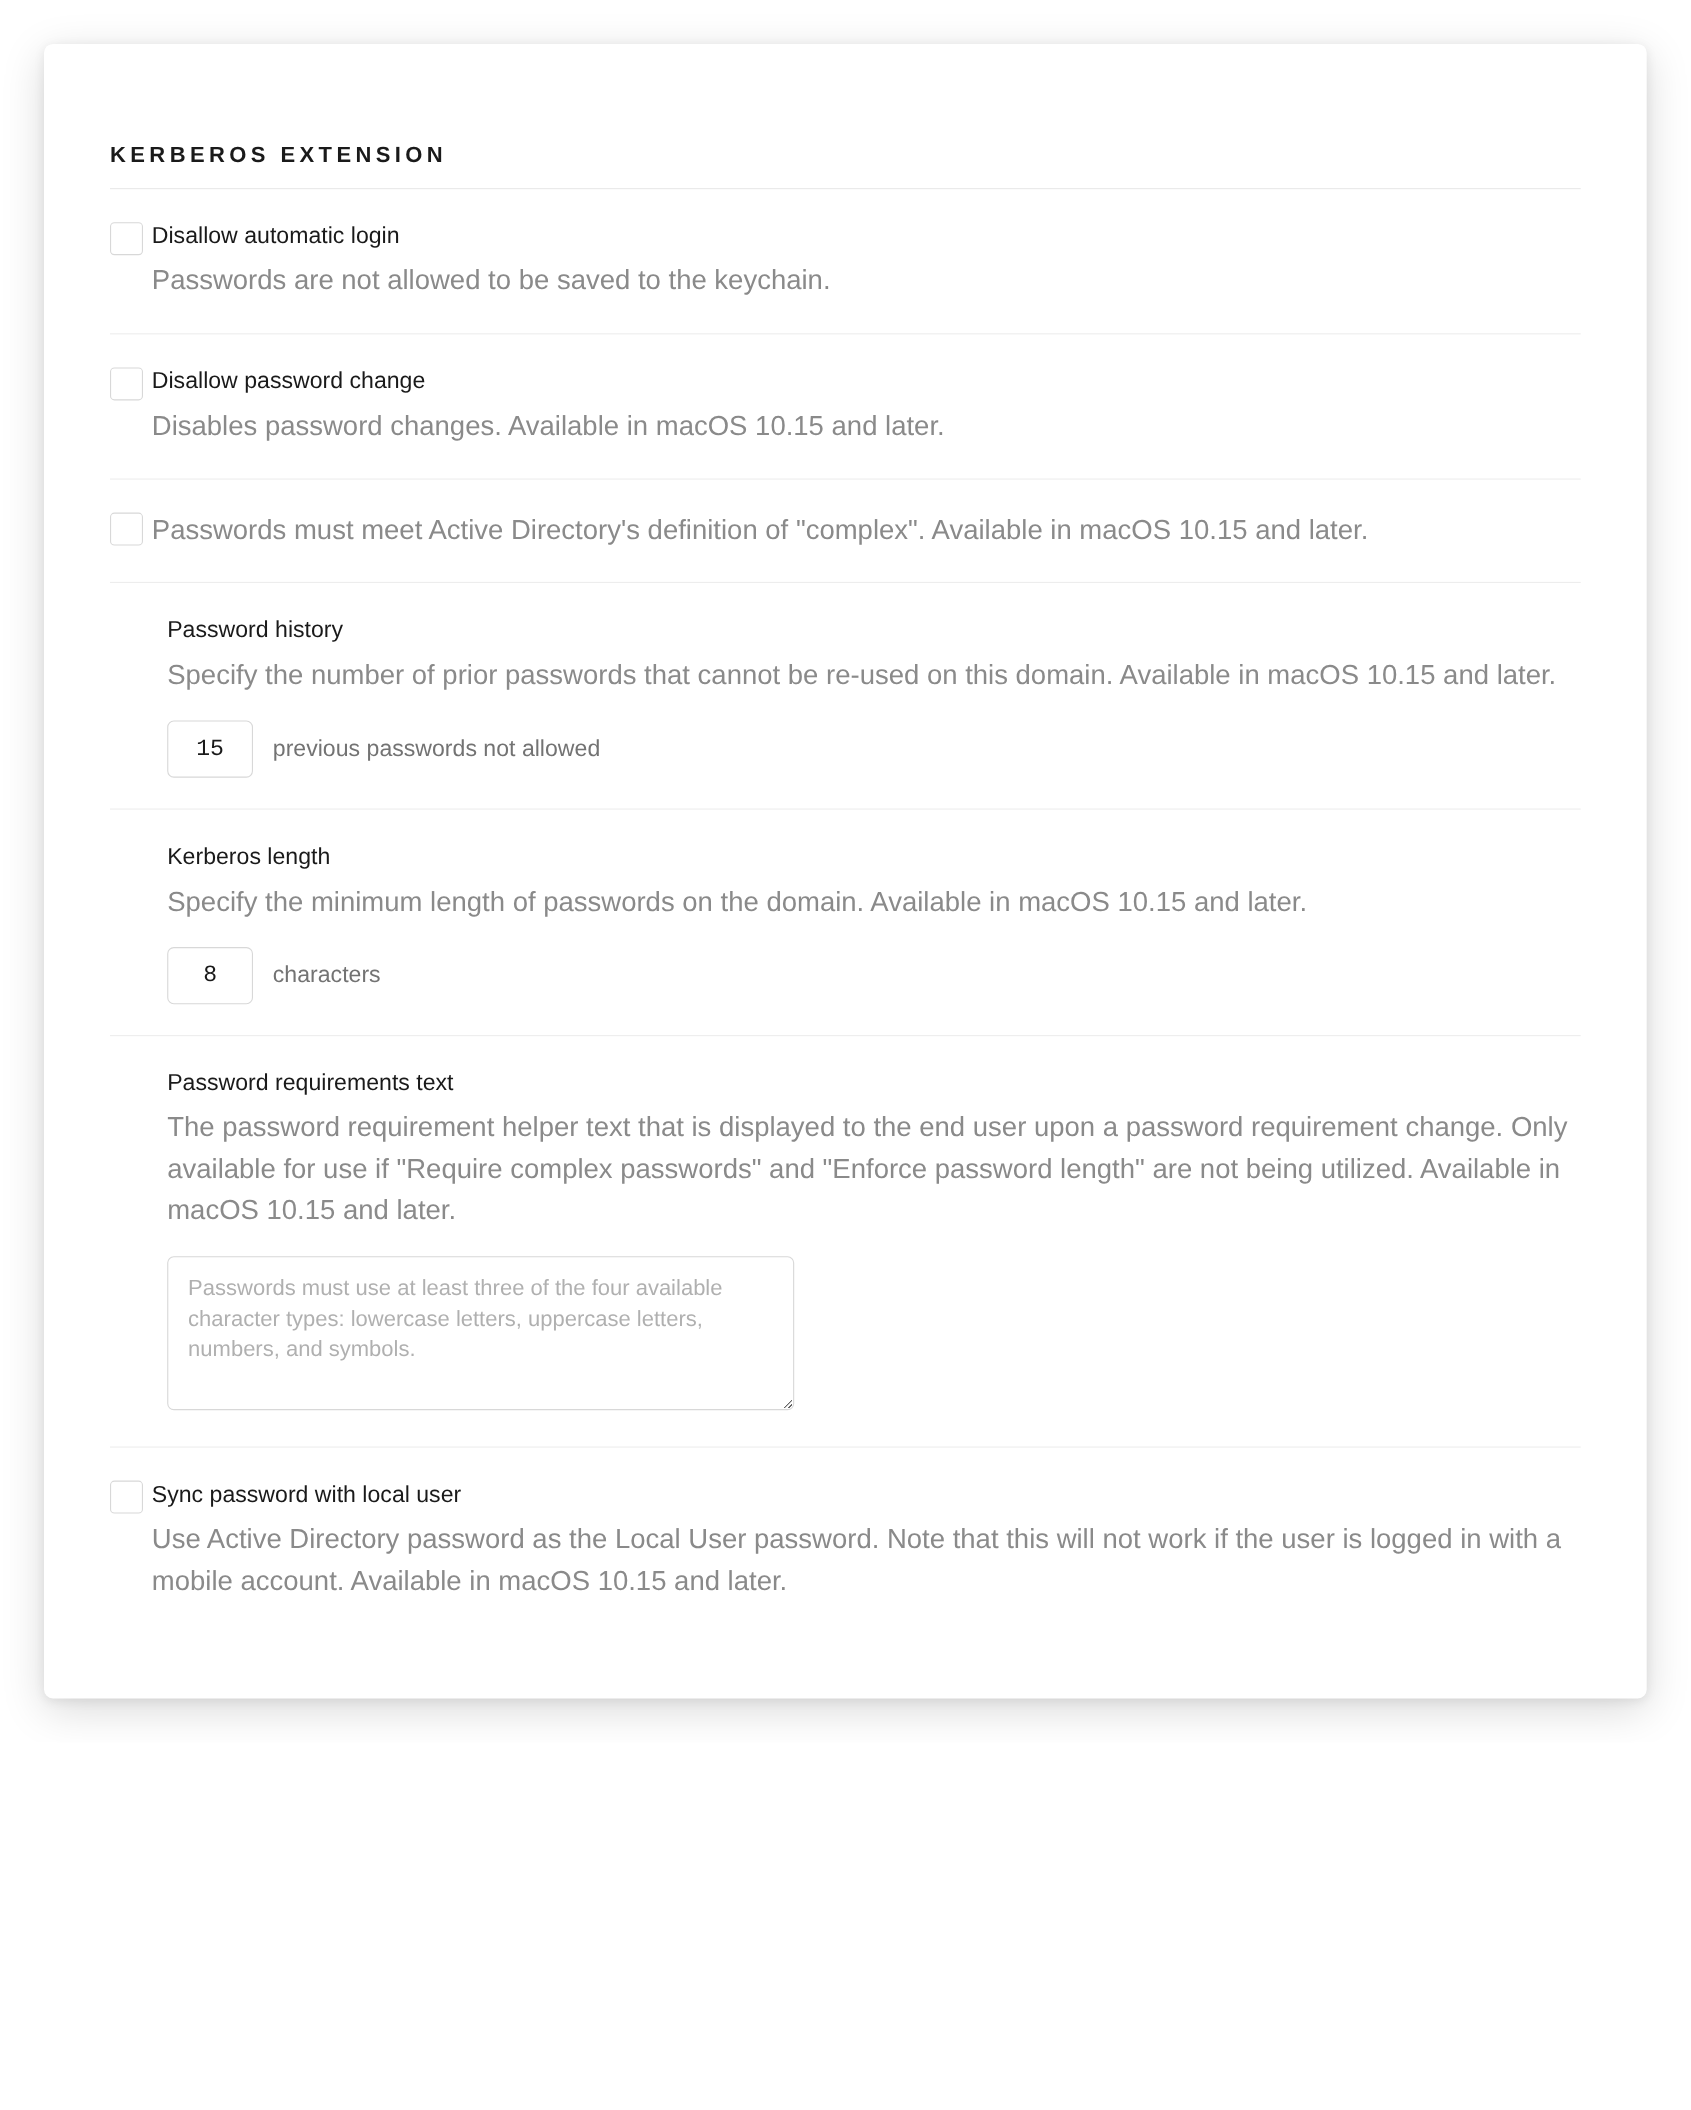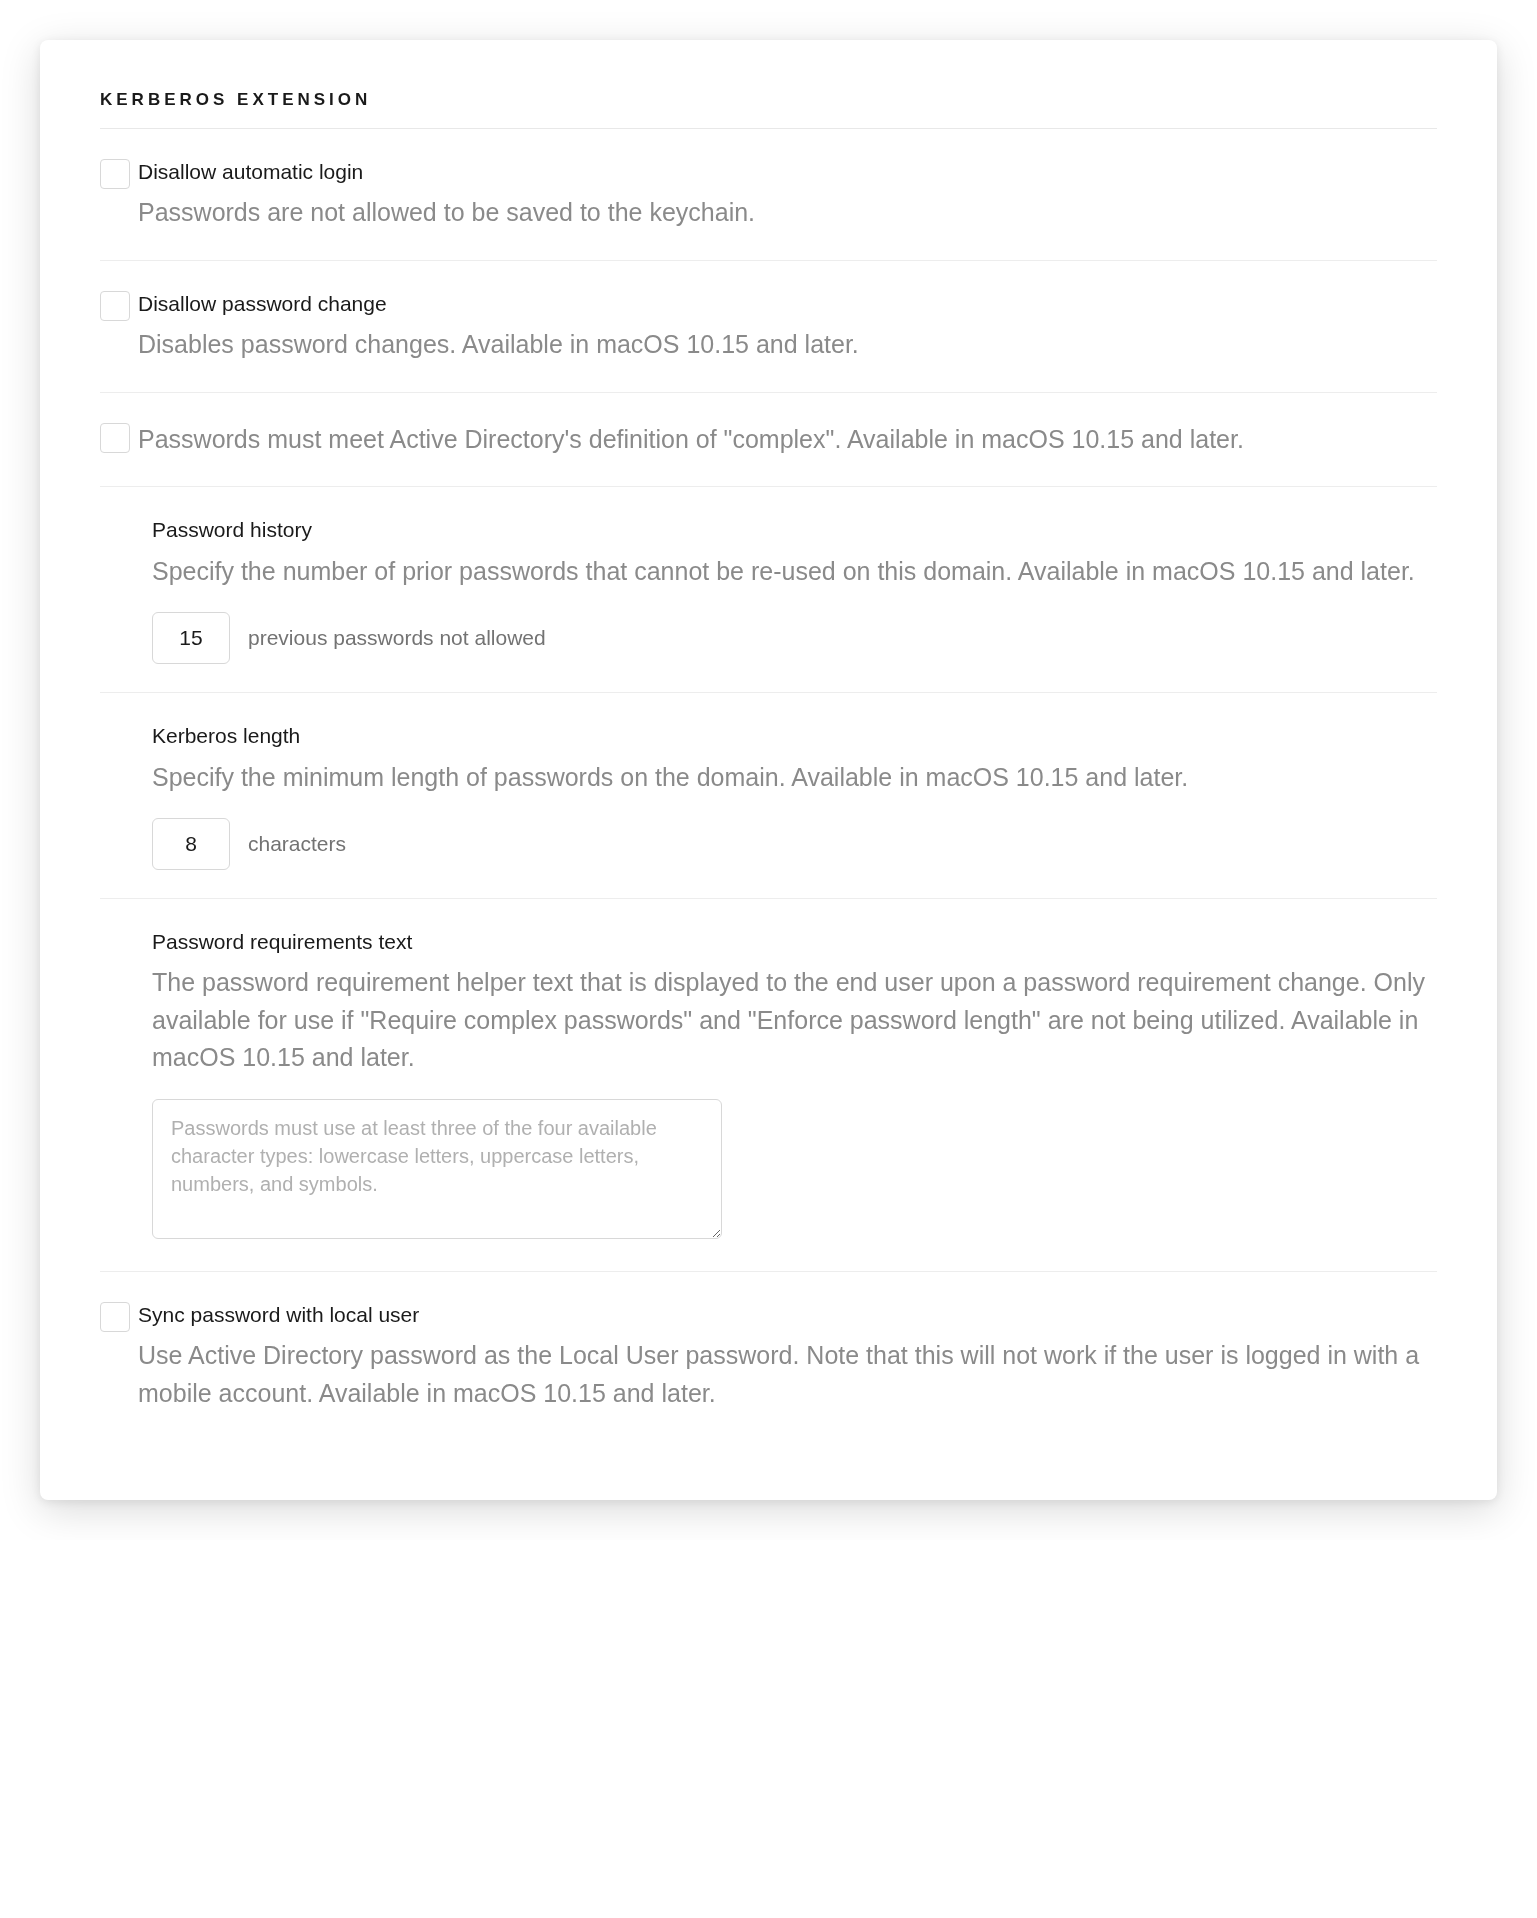--- a/index.html
+++ b/index.html
@@ -14,28 +14,29 @@
     }
     .panel {
       background: #ffffff;
       border-radius: 8px;
       box-shadow: 0 10px 40px rgba(0,0,0,0.15), 0 2px 10px rgba(0,0,0,0.08);
       padding: 50px 60px 60px 60px;
       max-width: 1460px;
       margin: 0 auto;
     }
     .section-header {
-      font-size: 17px;
+      font-size: 20px;
       font-weight: 600;
       letter-spacing: 4px;
       text-transform: uppercase;
       color: #1a1a1a;
       padding-bottom: 18px;
       border-bottom: 1px solid #e8e8e8;
       margin-bottom: 0;
+      margin-top: 40px;
     }
     .setting-row {
       display: flex;
       align-items: flex-start;
       padding: 28px 0;
       border-bottom: 1px solid #ededed;
       gap: 8px;
     }
     .setting-row.no-checkbox {
       padding-left: 52px;
@@ -76,21 +77,21 @@
       margin-top: 22px;
     }
     .number-input {
       width: 78px;
       height: 52px;
       border: 1px solid #d8d8d8;
       border-radius: 6px;
       text-align: center;
       font-size: 21px;
       color: #1a1a1a;
-      font-family: Liberation Sans, sans-serif;
+      font-family: Liberation Mono, monospace;
       background: #ffffff;
     }
     .input-suffix {
       font-size: 21px;
       color: #737373;
     }
     .textarea-input {
       width: 570px;
       height: 140px;
       border: 1px solid #d8d8d8;

